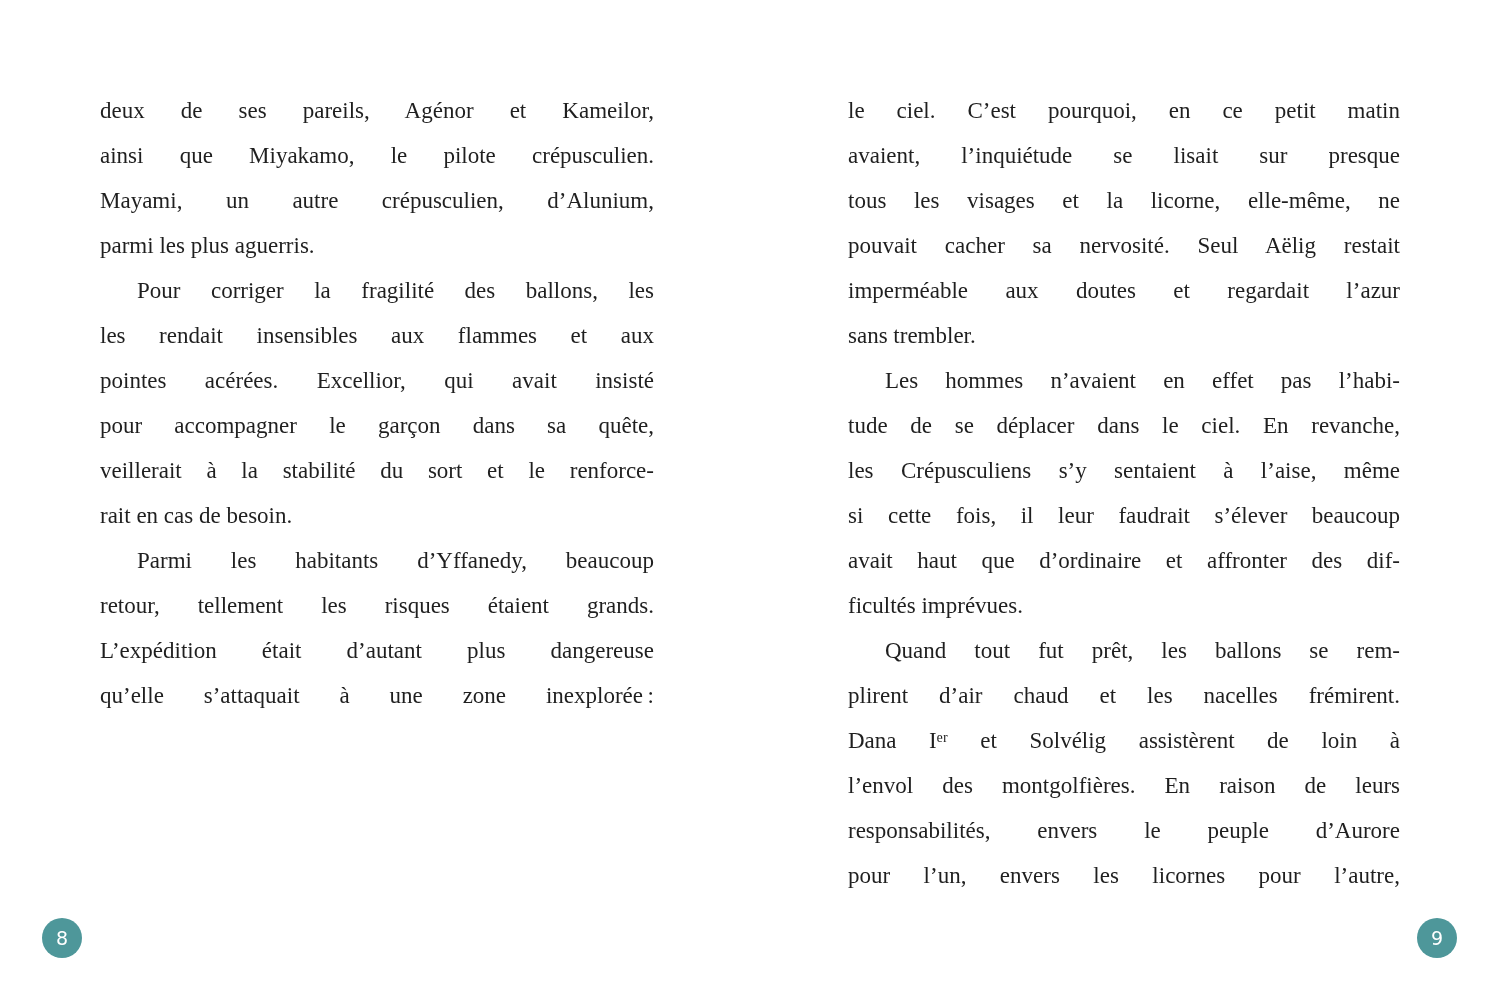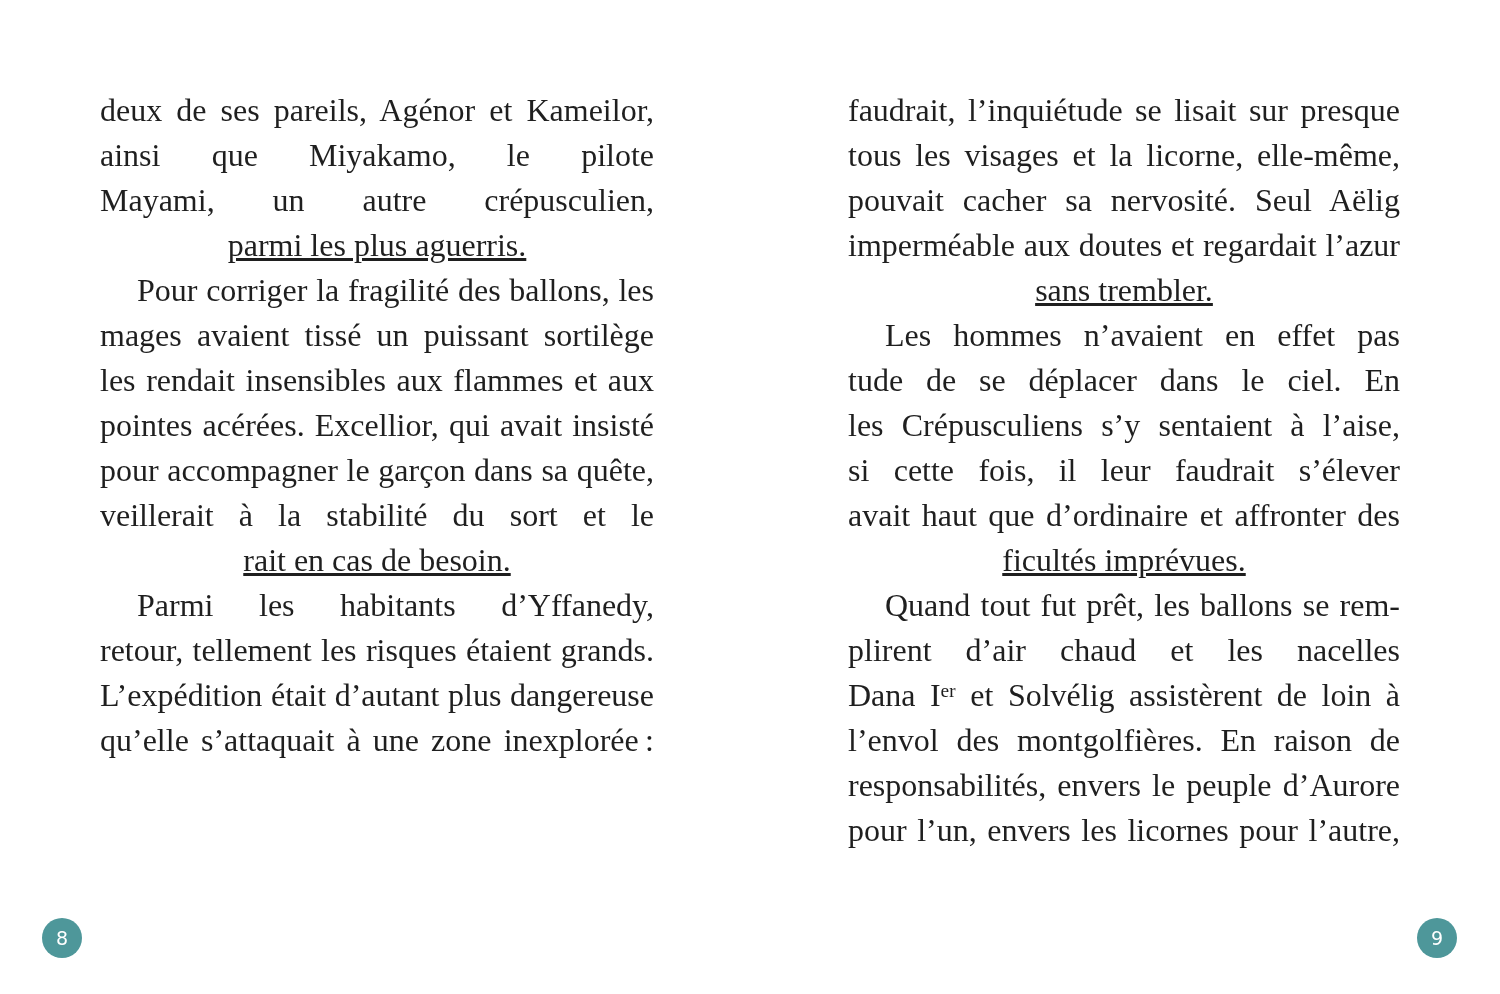--- a/index.html
+++ b/index.html
@@ -14,39 +14,39 @@
     width: 1500px;
     height: 994px;
     background: var(--bg);
     overflow: hidden;
     font-family: "Liberation Serif", "DejaVu Serif", serif;
     color: var(--text);
   }
   .text-block {
     position: absolute;
     top: 88px;
-    font-size: 32px;
+    font-size: 23px;
   }
   .text-block.left  { left: 100px; width: 554px; }
   .text-block.right { left: 848px; width: 552px; }
   .line {
     height: 45px;
     line-height: 45px;
     overflow: hidden;
     text-align: justify;
     white-space: normal;
   }
   
   .line::after {
     content: "";
     display: inline-block;
     width: 100%;
     height: 0;
   }
-  .line.flush { text-align: center; text-decoration: underline; }
+  .line.flush { text-align: left; }
   .line.indent { text-indent: 37px; font-family: Liberation Serif, serif; }
   .badge {
     position: absolute;
     top: 918px;
     width: 40px;
     height: 40px;
     border-radius: 50%;
     background: var(--accent);
     display: flex;
     align-items: center;
@@ -65,34 +65,34 @@
 <body>
 
 <div class="spread">
 
   <div class="text-block left">
       <div class="line">deux de ses pareils, Agénor et Kameilor,</div>
       <div class="line">ainsi que Miyakamo, le pilote crépusculien.</div>
       <div class="line">Mayami, un autre crépusculien, d’Alunium,</div>
       <div class="line flush">parmi les plus aguerris.</div>
       <div class="line indent">Pour corriger la fragilité des ballons, les</div>
-      <div class="line">mages avaient tissé un puissant sortilège qui</div>
       <div class="line">les rendait insensibles aux flammes et aux</div>
       <div class="line">pointes acérées. Excellior, qui avait insisté</div>
       <div class="line">pour accompagner le garçon dans sa quête,</div>
       <div class="line">veillerait à la stabilité du sort et le renforce-</div>
       <div class="line flush">rait en cas de besoin.</div>
       <div class="line indent">Parmi les habitants d’Yffanedy, beaucoup</div>
       <div class="line">retour, tellement les risques étaient grands.</div>
       <div class="line">L’expédition était d’autant plus dangereuse</div>
       <div class="line">qu’elle s’attaquait à une zone inexplorée :</div>
     </div>
 
   <div class="text-block right">
-      <div class="line">faudrait, l’inquiétude se lisait sur presque</div>
+      <div class="line">le ciel. C’est pourquoi, en ce petit matin</div>
+      <div class="line">avaient, l’inquiétude se lisait sur presque</div>
       <div class="line">tous les visages et la licorne, elle-même, ne</div>
       <div class="line">pouvait cacher sa nervosité. Seul Aëlig restait</div>
       <div class="line">imperméable aux doutes et regardait l’azur</div>
       <div class="line flush">sans trembler.</div>
       <div class="line indent">Les hommes n’avaient en effet pas l’habi-</div>
       <div class="line">tude de se déplacer dans le ciel. En revanche,</div>
       <div class="line">les Crépusculiens s’y sentaient à l’aise, même</div>
       <div class="line">si cette fois, il leur faudrait s’élever beaucoup</div>
       <div class="line">avait haut que d’ordinaire et affronter des dif-</div>
       <div class="line flush">ficultés imprévues.</div>

